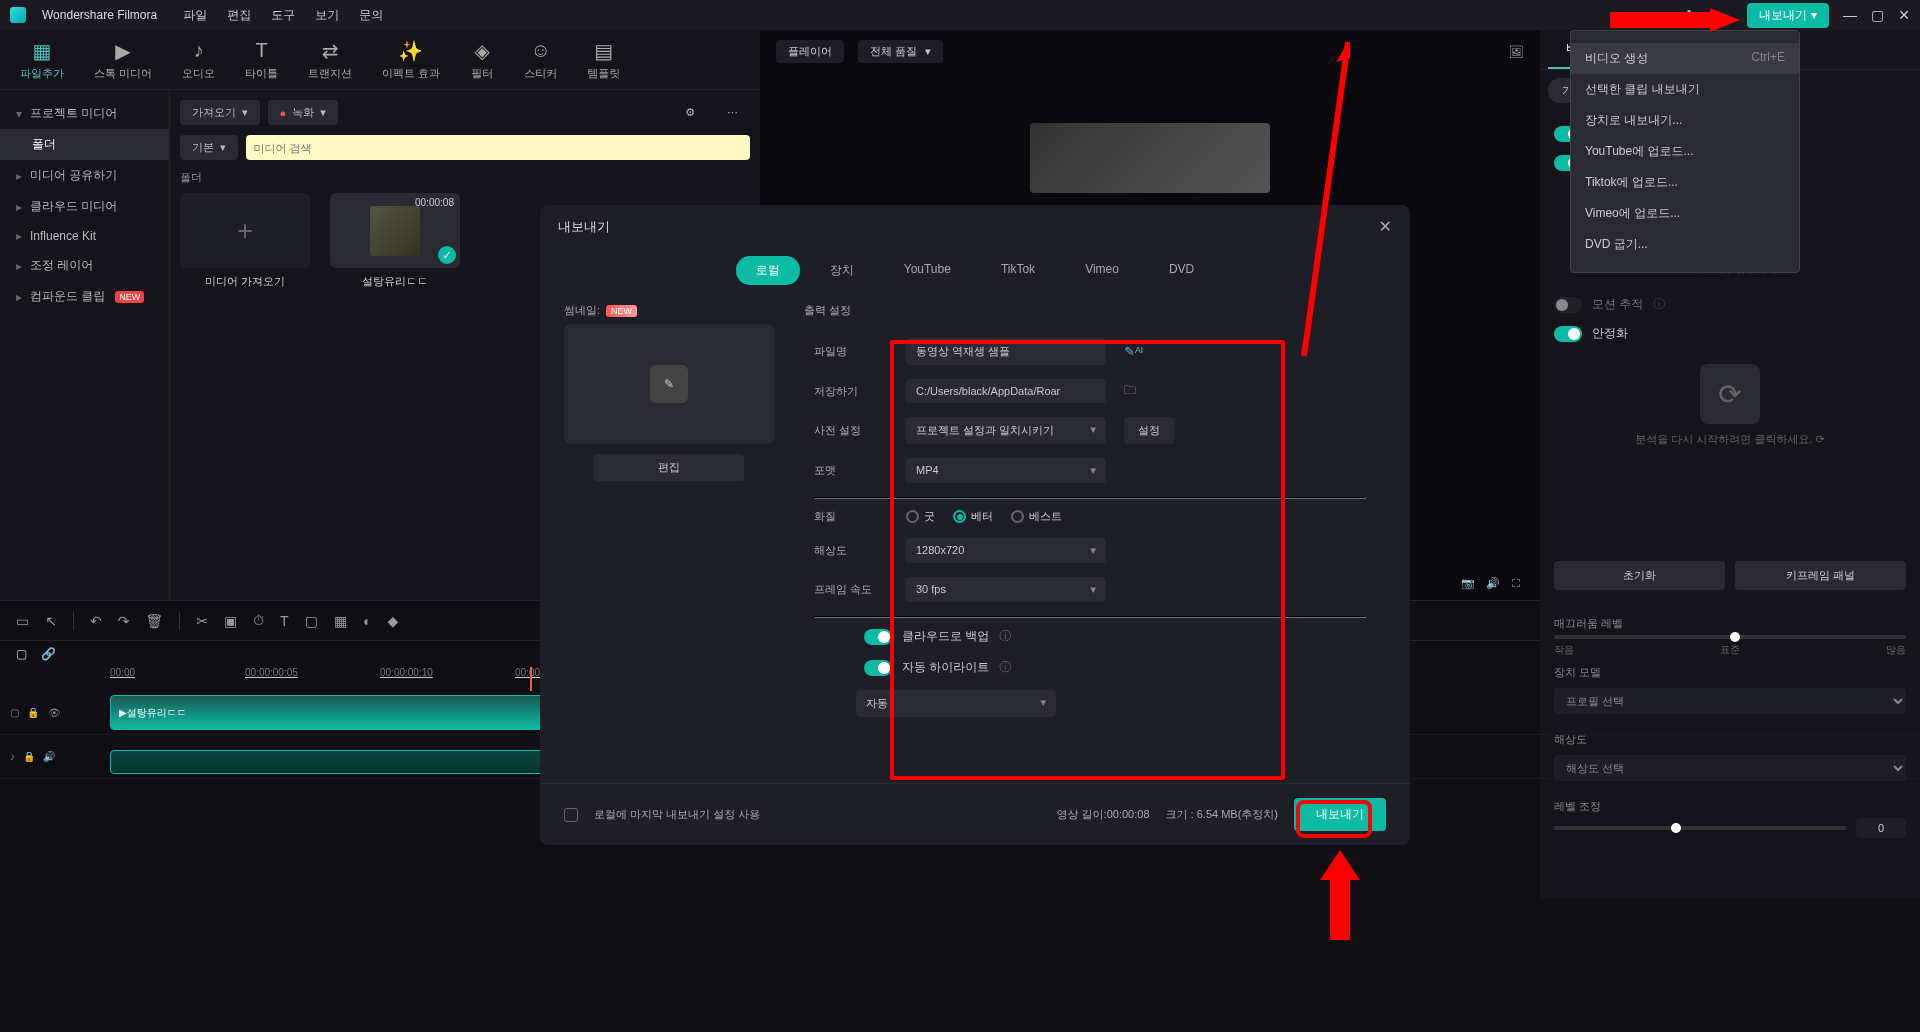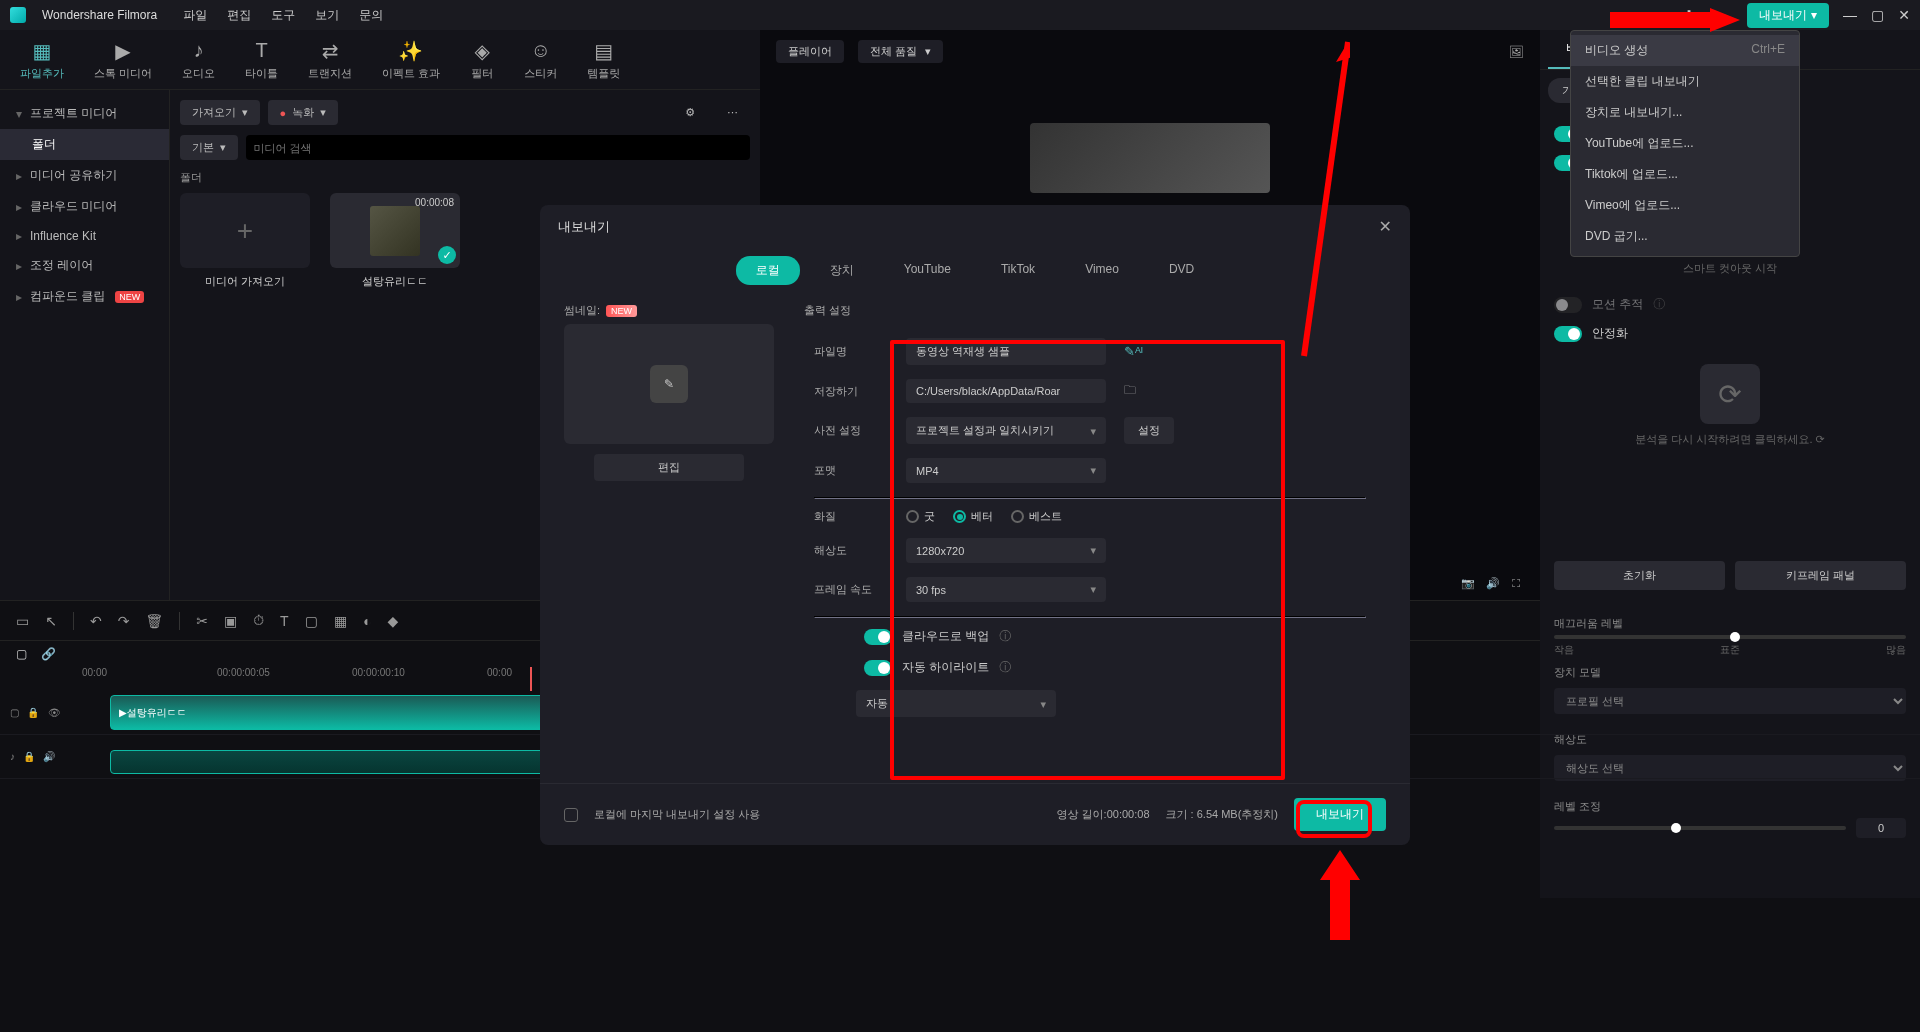--- a/index.html
+++ b/index.html
@@ -35,21 +35,21 @@
 .sidebar-item { padding: 7px 16px; display: flex; align-items: center; gap: 6px; cursor: pointer; font-size: 12px; color: #bbb; }
 .sidebar-item.active { background: #2a2a35; color: #fff; }
 .sidebar-item .arrow { width: 8px; color: #666; }
 .new-badge { background: #e44; color: #fff; font-size: 9px; padding: 1px 4px; border-radius: 3px; margin-left: 4px; }
 
 .media-content { flex: 1; padding: 10px; }
 .media-toolbar { display: flex; gap: 8px; align-items: center; margin-bottom: 10px; }
 .pill-btn { background: #2a2a32; padding: 5px 12px; border-radius: 4px; font-size: 11px; color: #bbb; display: flex; align-items: center; gap: 6px; cursor: pointer; }
 .filter-icon { margin-left: auto; }
 .search-row { display: flex; gap: 8px; margin-bottom: 10px; }
-.search-input { flex: 1; background: #000000; border: none; padding: 6px 8px; border-radius: 4px; color: #888; font-size: 11px; }
+.search-input { flex: 1; background: #fef9c3; border: none; padding: 6px 8px; border-radius: 4px; color: #888; font-size: 11px; }
 .folder-label { font-size: 11px; color: #999; margin-bottom: 8px; }
 .media-grid { display: flex; gap: 20px; }
 .media-card { width: 130px; text-align: center; }
 .media-thumb { width: 130px; height: 75px; background: #1e1e26; border-radius: 6px; display: flex; align-items: center; justify-content: center; position: relative; margin-bottom: 6px; }
 .media-thumb .plus { font-size: 28px; color: #666; }
 .media-thumb .check { position: absolute; bottom: 4px; right: 4px; width: 18px; height: 18px; background: #0dbaa4; border-radius: 50%; color: #fff; font-size: 11px; display: flex; align-items: center; justify-content: center; }
 .media-thumb .dur { position: absolute; top: 4px; right: 6px; font-size: 10px; color: #ccc; }
 .media-card .name { font-size: 11px; color: #ccc; }
 
 
@@ -85,32 +85,32 @@
 .right-footer { position: absolute; bottom: 10px; left: 0; right: 0; display: flex; gap: 10px; padding: 0 14px; }
 .right-footer .btn { flex: 1; background: #2a2a32; padding: 7px; border-radius: 4px; text-align: center; font-size: 11px; cursor: pointer; }
 
 
 .timeline { height: 400px; background: #0f0f13; border-top: 1px solid #222; }
 .tl-toolbar { height: 40px; display: flex; align-items: center; gap: 16px; padding: 0 16px; border-bottom: 1px solid #222; }
 .tl-toolbar .tool { color: #999; cursor: pointer; font-size: 14px; }
 .tl-toolbar .sep { width: 1px; height: 18px; background: #333; }
 .tl-toolbar .zoom { margin-left: auto; display: flex; align-items: center; gap: 8px; }
 .tl-toolbar .zoom-slider { width: 80px; height: 3px; background: #333; border-radius: 2px; }
-.tl-ruler { height: 24px; display: flex; padding-left: 82px; position: relative; }
+.tl-ruler { height: 24px; display: flex; padding-left: 110px; position: relative; text-decoration: underline; }
 .tl-ruler .tick { width: 135px; font-size: 10px; color: #777; position: relative; }
 .tl-ruler .playhead { position: absolute; left: 530px; top: 0; width: 2px; height: 24px; background: #e55; }
 .tl-tracks { position: relative; }
 .track { height: 44px; display: flex; align-items: center; border-bottom: 1px solid #1a1a20; }
 .track-head { width: 110px; display: flex; align-items: center; gap: 8px; padding: 0 10px; font-size: 10px; color: #888; }
 .track-content { flex: 1; height: 100%; position: relative; }
 .clip { position: absolute; left: 0; top: 4px; bottom: 4px; width: 1000px; background: linear-gradient(180deg, #1a5a55, #0dbaa4); border-radius: 4px; border: 1px solid #0dbaa4; display: flex; align-items: center; padding: 0 8px; font-size: 10px; color: #fff; overflow: hidden; }
 .clip.audio { background: linear-gradient(180deg, #0a4540, #063530); height: 24px; top: auto; bottom: 4px; }
 
 
-.export-menu { position: absolute; top: 30px; right: 120px; width: 230px; background: #2a2a32; border: 1px solid #444; border-radius: 4px; z-index: 100; padding: 4px 0; }
+.export-menu { position: absolute; top: 30px; right: 120px; width: 230px; background: #2a2a32; border: 1px solid #444; border-radius: 4px; z-index: 100; padding: 12px 0; }
 .export-menu .mi { padding: 7px 14px; font-size: 12px; color: #ccc; cursor: pointer; display: flex; justify-content: space-between; }
 .export-menu .mi.hl { background: #3a3a44; }
 .export-menu .shortcut { color: #888; }
 .export-modal { position: absolute; top: 205px; left: 540px; width: 870px; height: 640px; background: #1e1e26; border-radius: 8px; z-index: 60; display: flex; flex-direction: column; }
 .modal-header { display: flex; align-items: center; padding: 12px 18px; }
 .modal-header .title { font-size: 13px; color: #ddd; }
 .modal-header .close { margin-left: auto; color: #aaa; cursor: pointer; font-size: 16px; }
 .modal-tabs { display: flex; justify-content: center; gap: 10px; padding: 8px 0; }
 .mtab { padding: 6px 20px; border-radius: 14px; font-size: 12px; color: #aaa; cursor: pointer; }
 .mtab.active { background: #0dbaa4; color: #fff; }
@@ -119,21 +119,21 @@
 .thumb-label { font-size: 11px; color: #aaa; display: flex; align-items: center; gap: 6px; margin-bottom: 6px; }
 .new-tag { background: linear-gradient(90deg, #f55, #f99); color: #fff; font-size: 9px; padding: 1px 5px; border-radius: 3px; }
 .thumb-box { width: 210px; height: 120px; background: #2a2a32; border-radius: 6px; display: flex; align-items: center; justify-content: center; margin-bottom: 10px; }
 .thumb-box .edit-icon { width: 38px; height: 38px; background: #444; border-radius: 6px; display: flex; align-items: center; justify-content: center; color: #ccc; }
 .edit-thumb-btn { width: 150px; margin: 0 auto; padding: 6px; background: #2a2a32; border-radius: 4px; text-align: center; font-size: 11px; cursor: pointer; display: block; }
 .modal-right { flex: 1; }
 .output-label { font-size: 11px; color: #aaa; margin-bottom: 10px; }
 .settings-box { padding: 10px 20px 10px 10px; position: relative; }
 .form-row { display: flex; align-items: center; margin-bottom: 14px; gap: 12px; }
 .form-row .lbl { width: 80px; text-align: left; font-size: 11px; color: #aaa; }
-.form-row .input { flex: 1; max-width: 200px; background: #2a2a32; padding: 6px 10px; border-radius: 4px; font-size: 11px; color: #ccc; display: flex; align-items: flex-end; justify-content: space-between; }
+.form-row .input { flex: 1; max-width: 200px; background: #2a2a32; padding: 6px 10px; border-radius: 4px; font-size: 11px; color: #ccc; display: flex; align-items: flex-start; justify-content: space-between; }
 .form-row .input .chev { color: #888; }
 .ai-icon { color: #5bb; font-size: 13px; margin-left: 6px; }
 .folder-icon { color: #aaa; margin-left: 6px; cursor: pointer; }
 .settings-btn { background: #2a2a32; padding: 6px 14px; border-radius: 4px; font-size: 11px; cursor: pointer; margin-left: 6px; }
 .radio-group { display: flex; gap: 18px; align-items: center; }
 .radio-opt { display: flex; align-items: center; gap: 5px; font-size: 11px; color: #ccc; }
 .radio-circle { width: 13px; height: 13px; border: 2px solid #666; border-radius: 50%; display: flex; align-items: center; justify-content: center; }
 .radio-circle.checked { border-color: #0dbaa4; }
 .radio-circle.checked::after { content: ""; width: 6px; height: 6px; background: #0dbaa4; border-radius: 50%; }
 .switch-row { display: flex; align-items: center; gap: 10px; margin-bottom: 14px; padding-left: 50px; }

